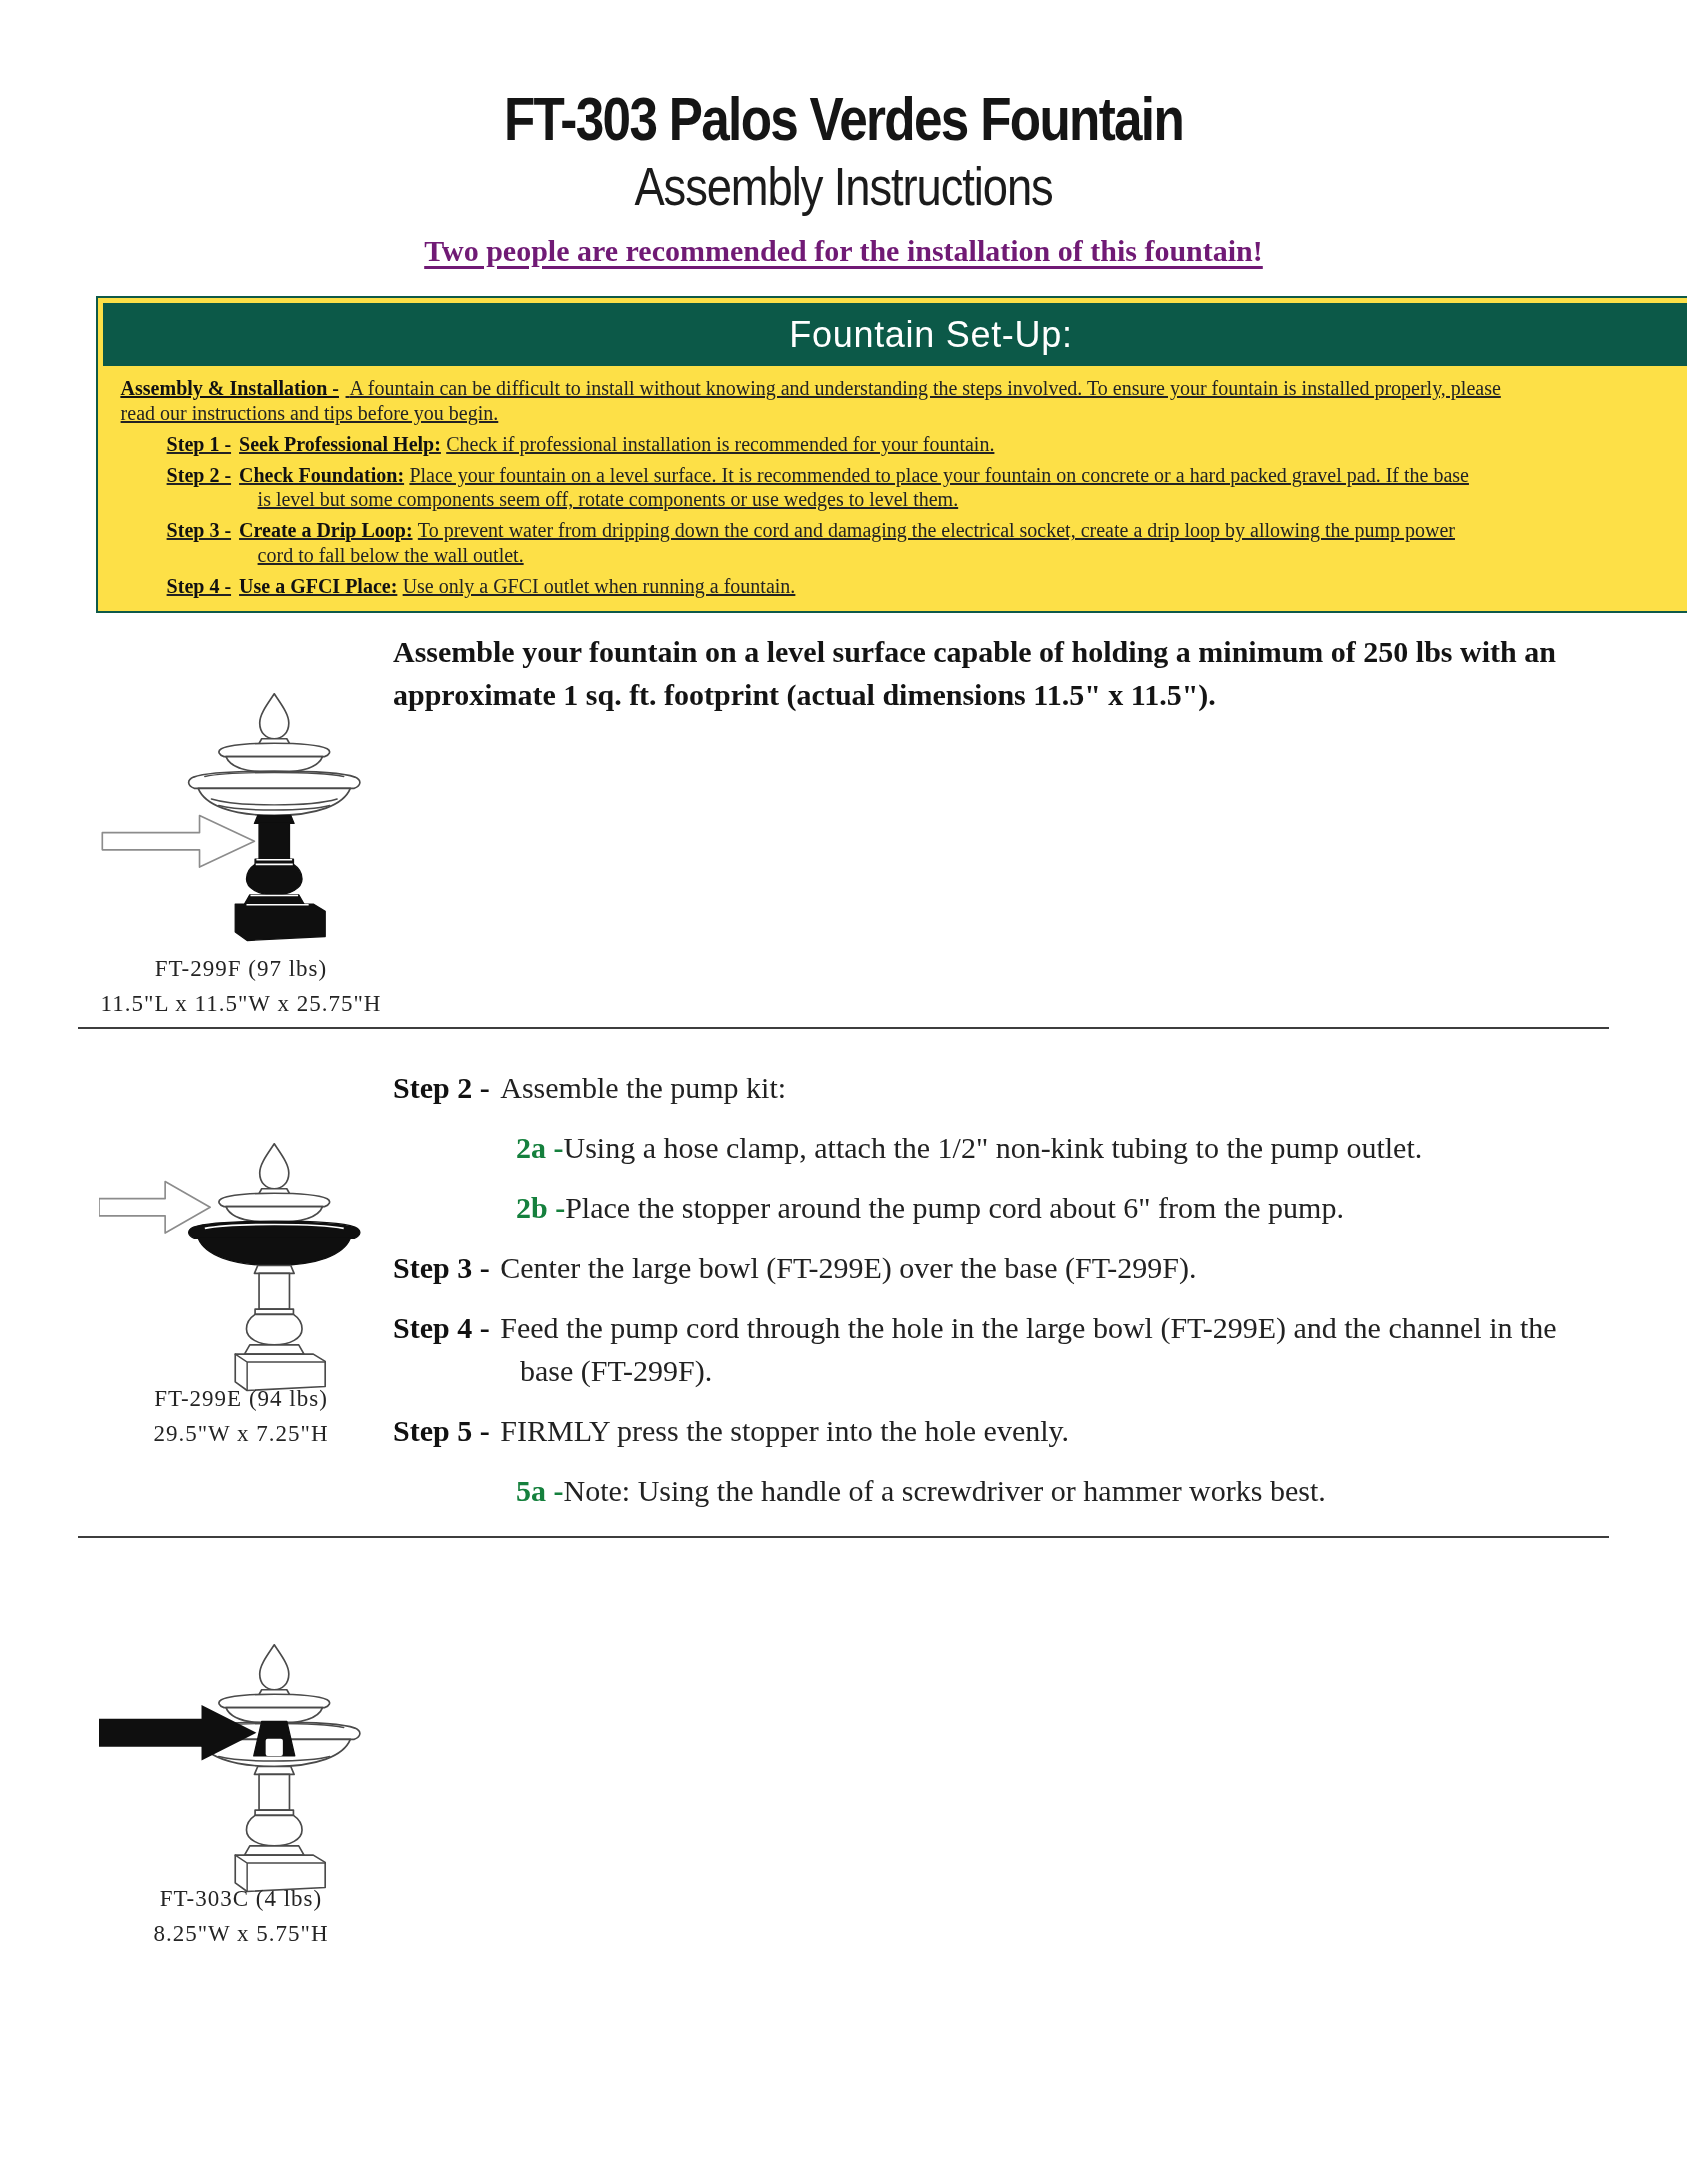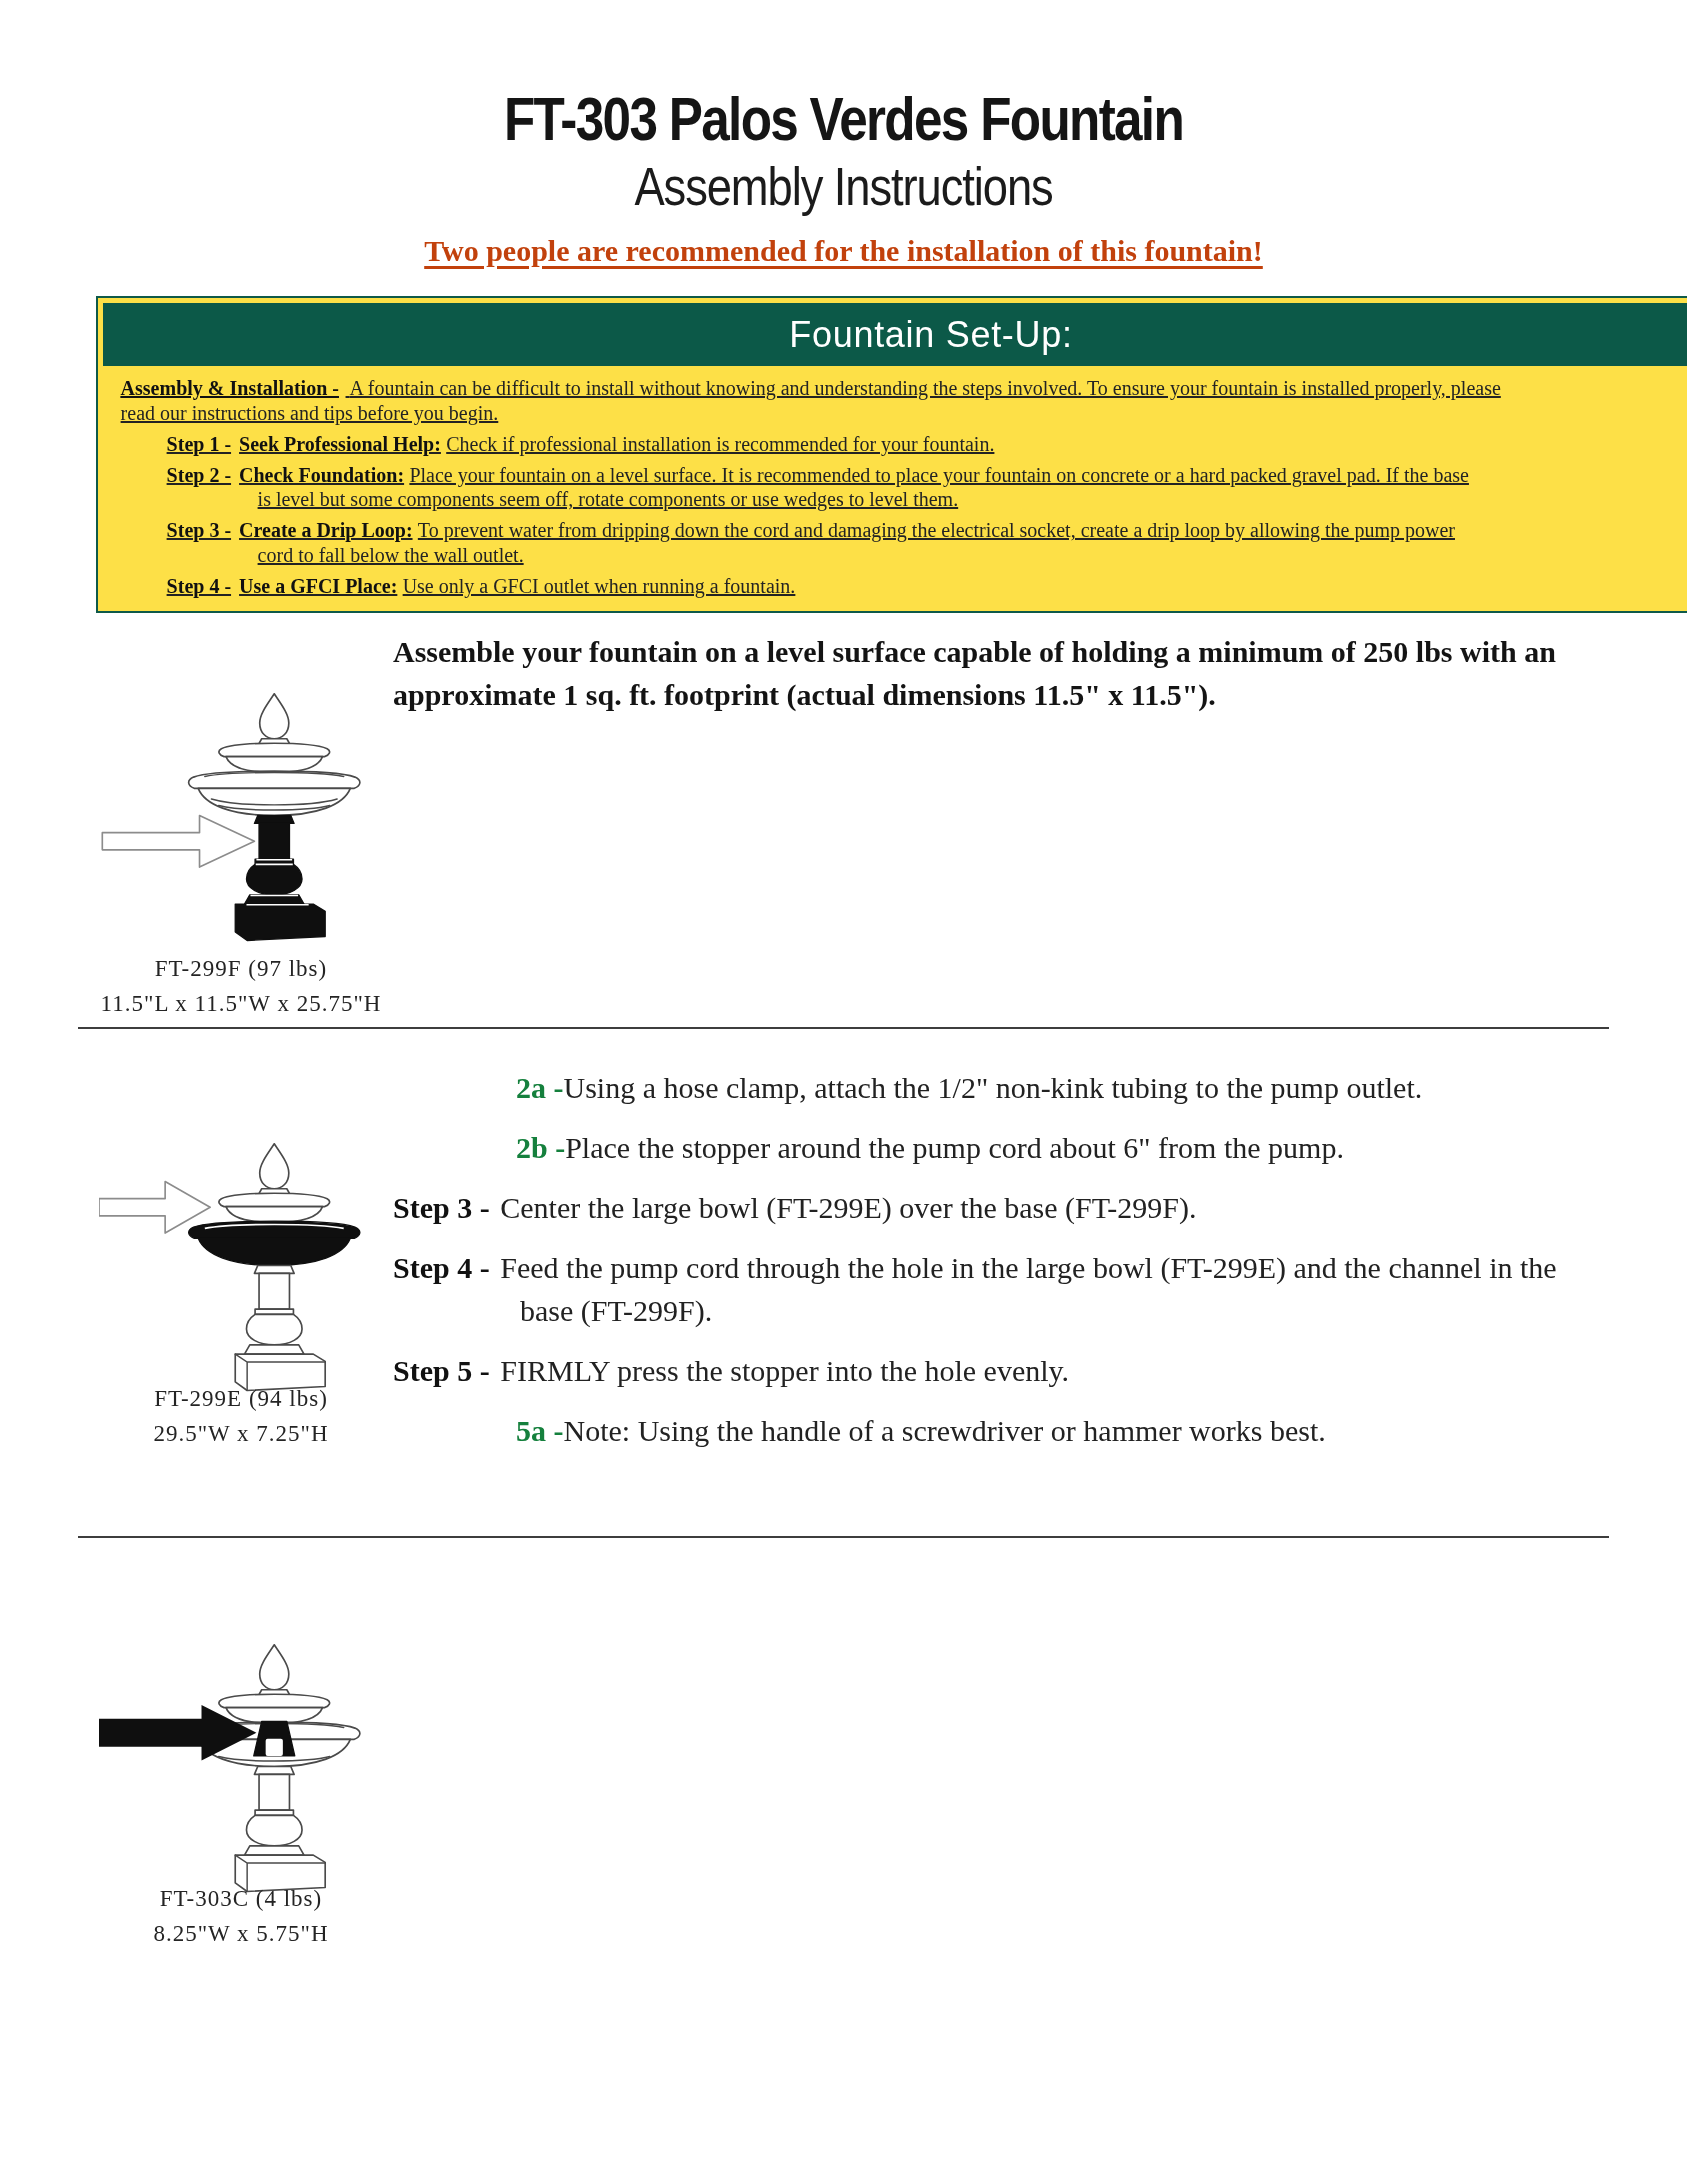--- a/index.html
+++ b/index.html
@@ -14,21 +14,21 @@
   .scalex { transform:scaleX(0.84); transform-origin:50% 0; }
   .title {
     margin-top:85px; font-family:"Liberation Sans", sans-serif;
     font-size:61px; font-weight:bold; letter-spacing:-2px; color:#151515; line-height:69px;
   }
   .subtitle {
     font-family:"Liberation Sans", sans-serif; font-size:54px; font-weight:normal;
     letter-spacing:-1.3px; color:#1b1b1b; line-height:64px;
   }
   .note {
-    margin-top:16px; font-size:30px; font-weight:bold; color:#c2410c;
+    margin-top:16px; font-size:30px; font-weight:bold; color:#701a75;
     text-decoration:underline; text-underline-offset:4.6px;
   }
 
   
   .setup-box {
     position:absolute; left:96px; top:296px; width:1670px;
     border:2px solid #0e5a49; background:#fde047; padding:4.6px 4.6px 0 4.6px;
   }
   .setup-header {
     background:#0c5948; color:#ffffff; text-align:center;
@@ -173,20 +173,23 @@
 
       <polygon class="oarrow" points="0,105 100,105 100,79 168,118 100,157 100,131 0,131"></polygon>
     </svg>
   </figure>
   <div class="caption" style="top:1381px">
     <div>FT-299E (94 lbs)</div>
     <div>29.5"W x 7.25"H</div>
   </div>
 
   <div class="textcol" style="top:1066px">
+    <p class="mstep">
+      <span class="lbl">Step 2 -</span><span>Assemble the pump kit:</span>
+    </p>
     <p class="substep">
       <span class="lbl">2a -</span><span>Using a hose clamp, attach the 1/2" non-kink tubing to the pump outlet.</span>
     </p>
     <p class="substep">
       <span class="lbl">2b -</span><span>Place the stopper around the pump cord about 6" from the pump.</span>
     </p>
     <p class="mstep">
       <span class="lbl">Step 3 -</span><span>Center the large bowl (FT-299E) over the base (FT-299F).</span>
     </p>
     <p class="mstep">

